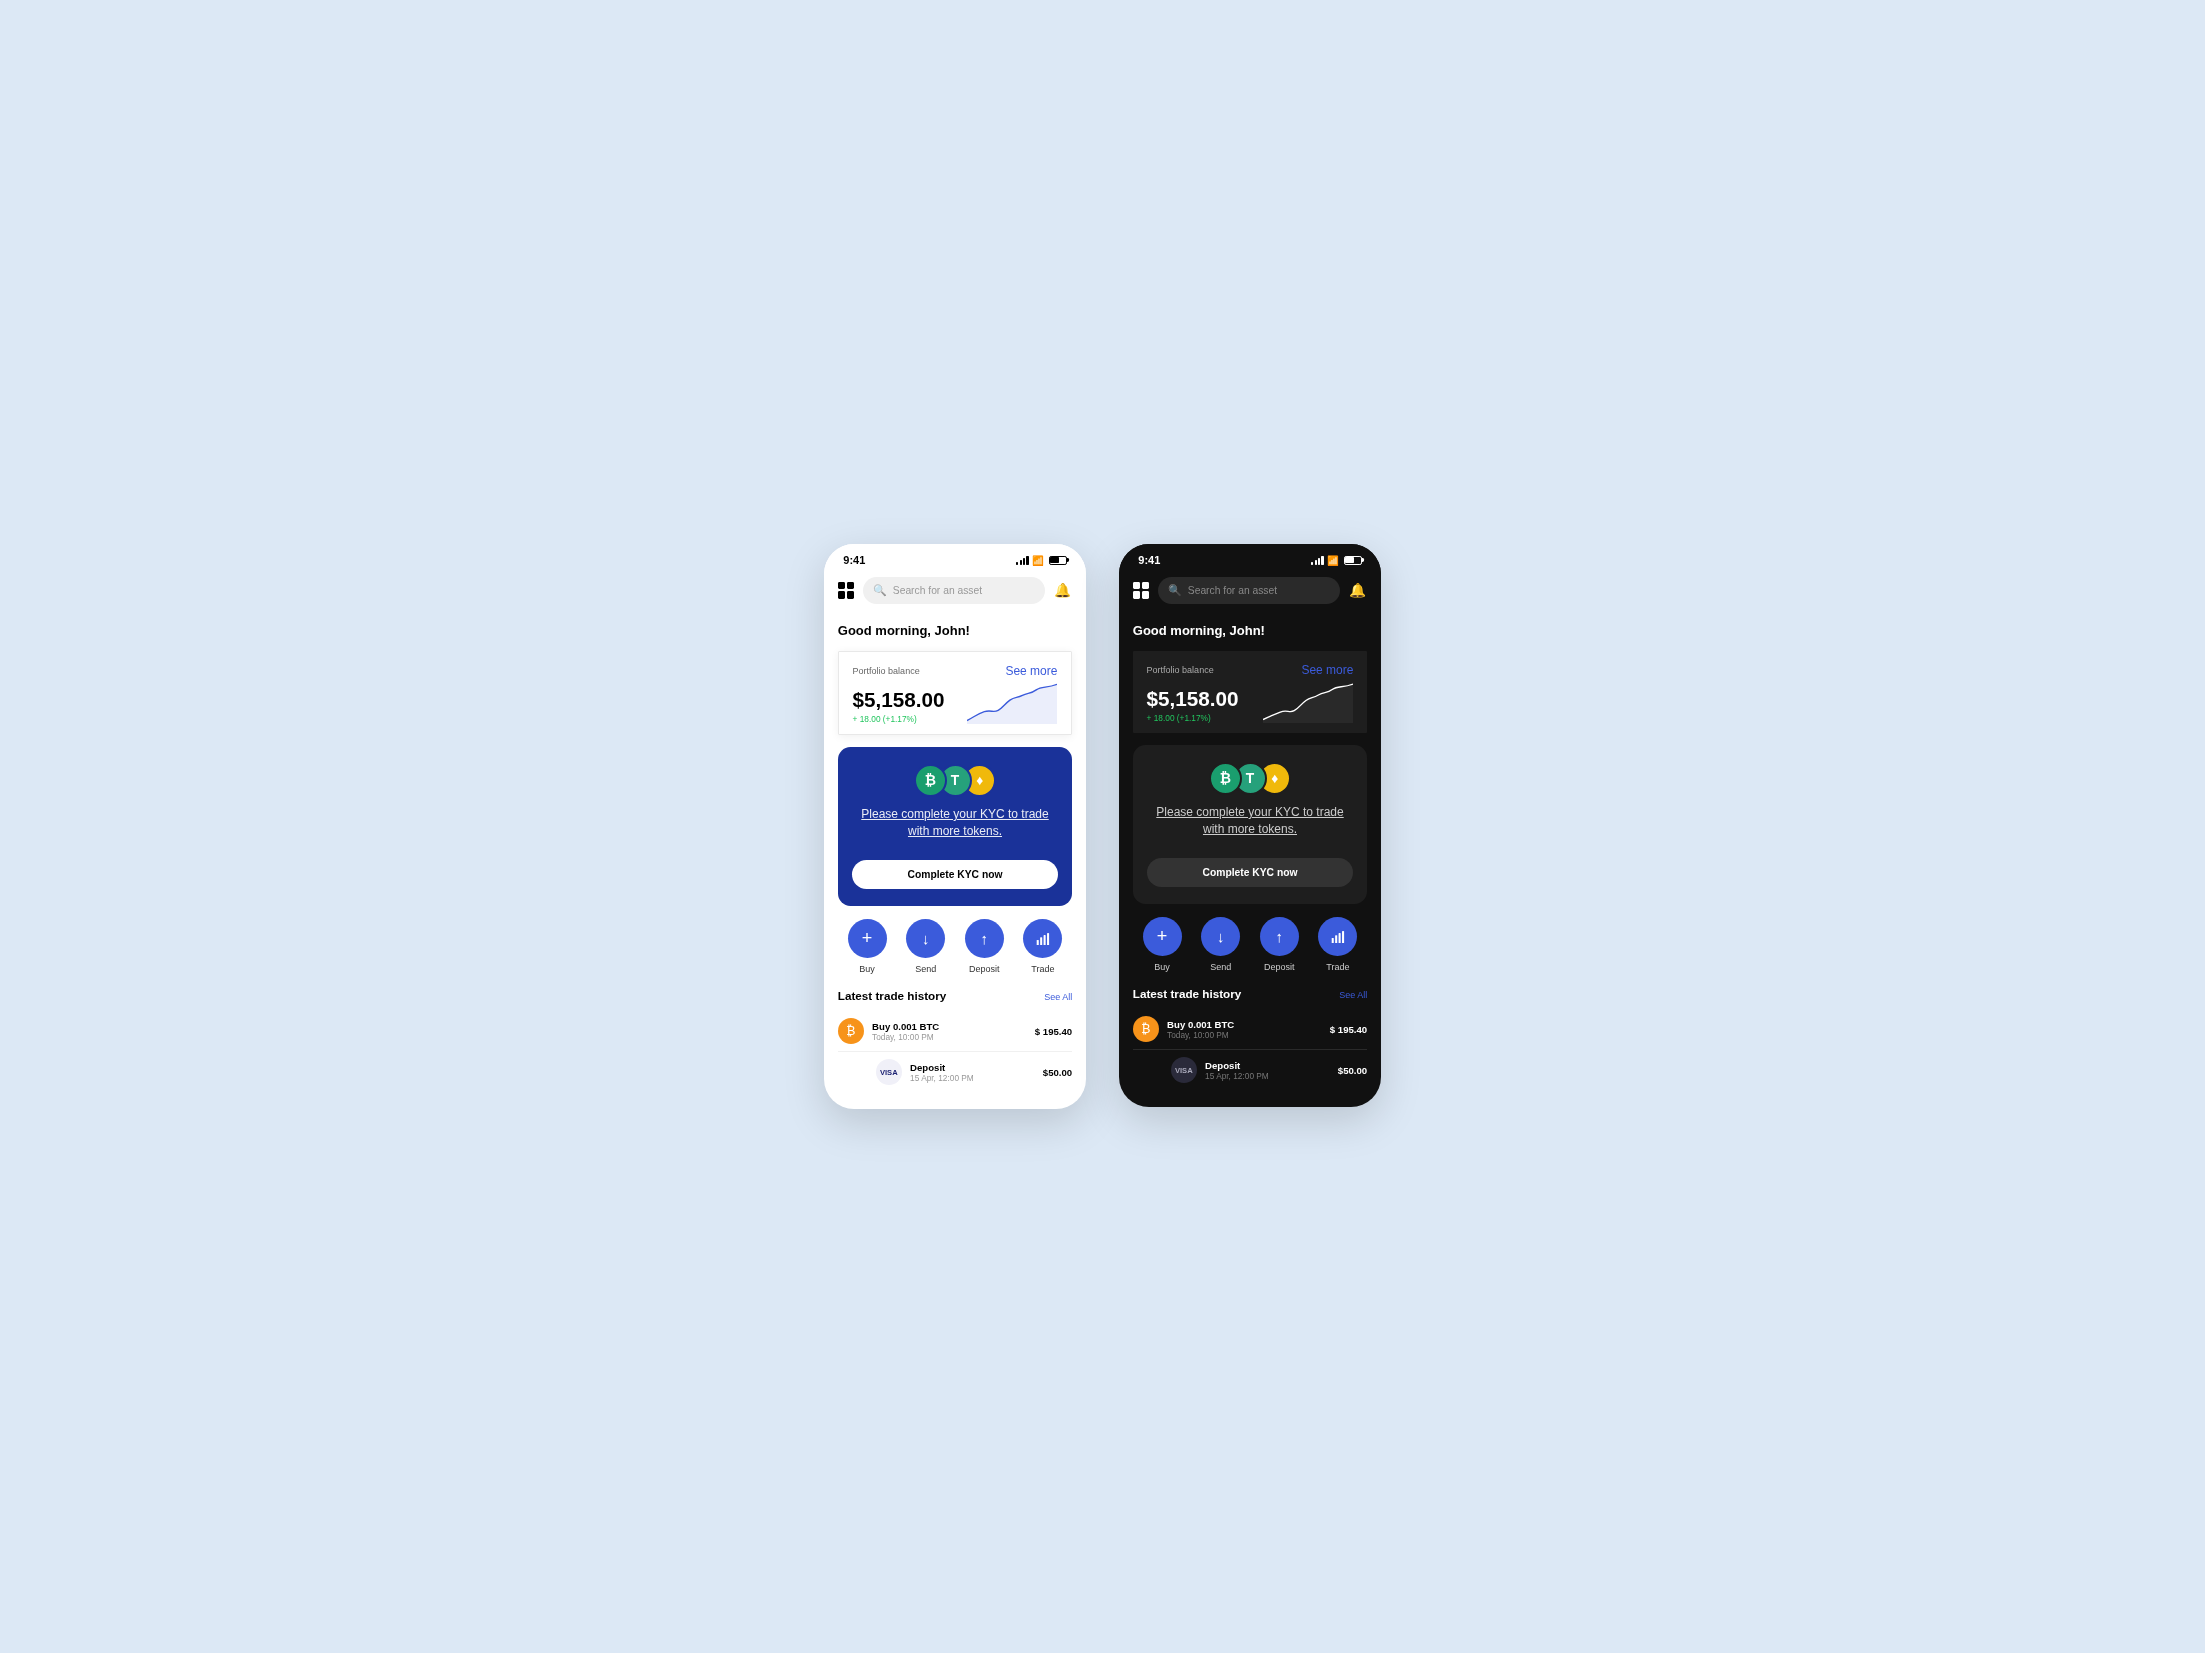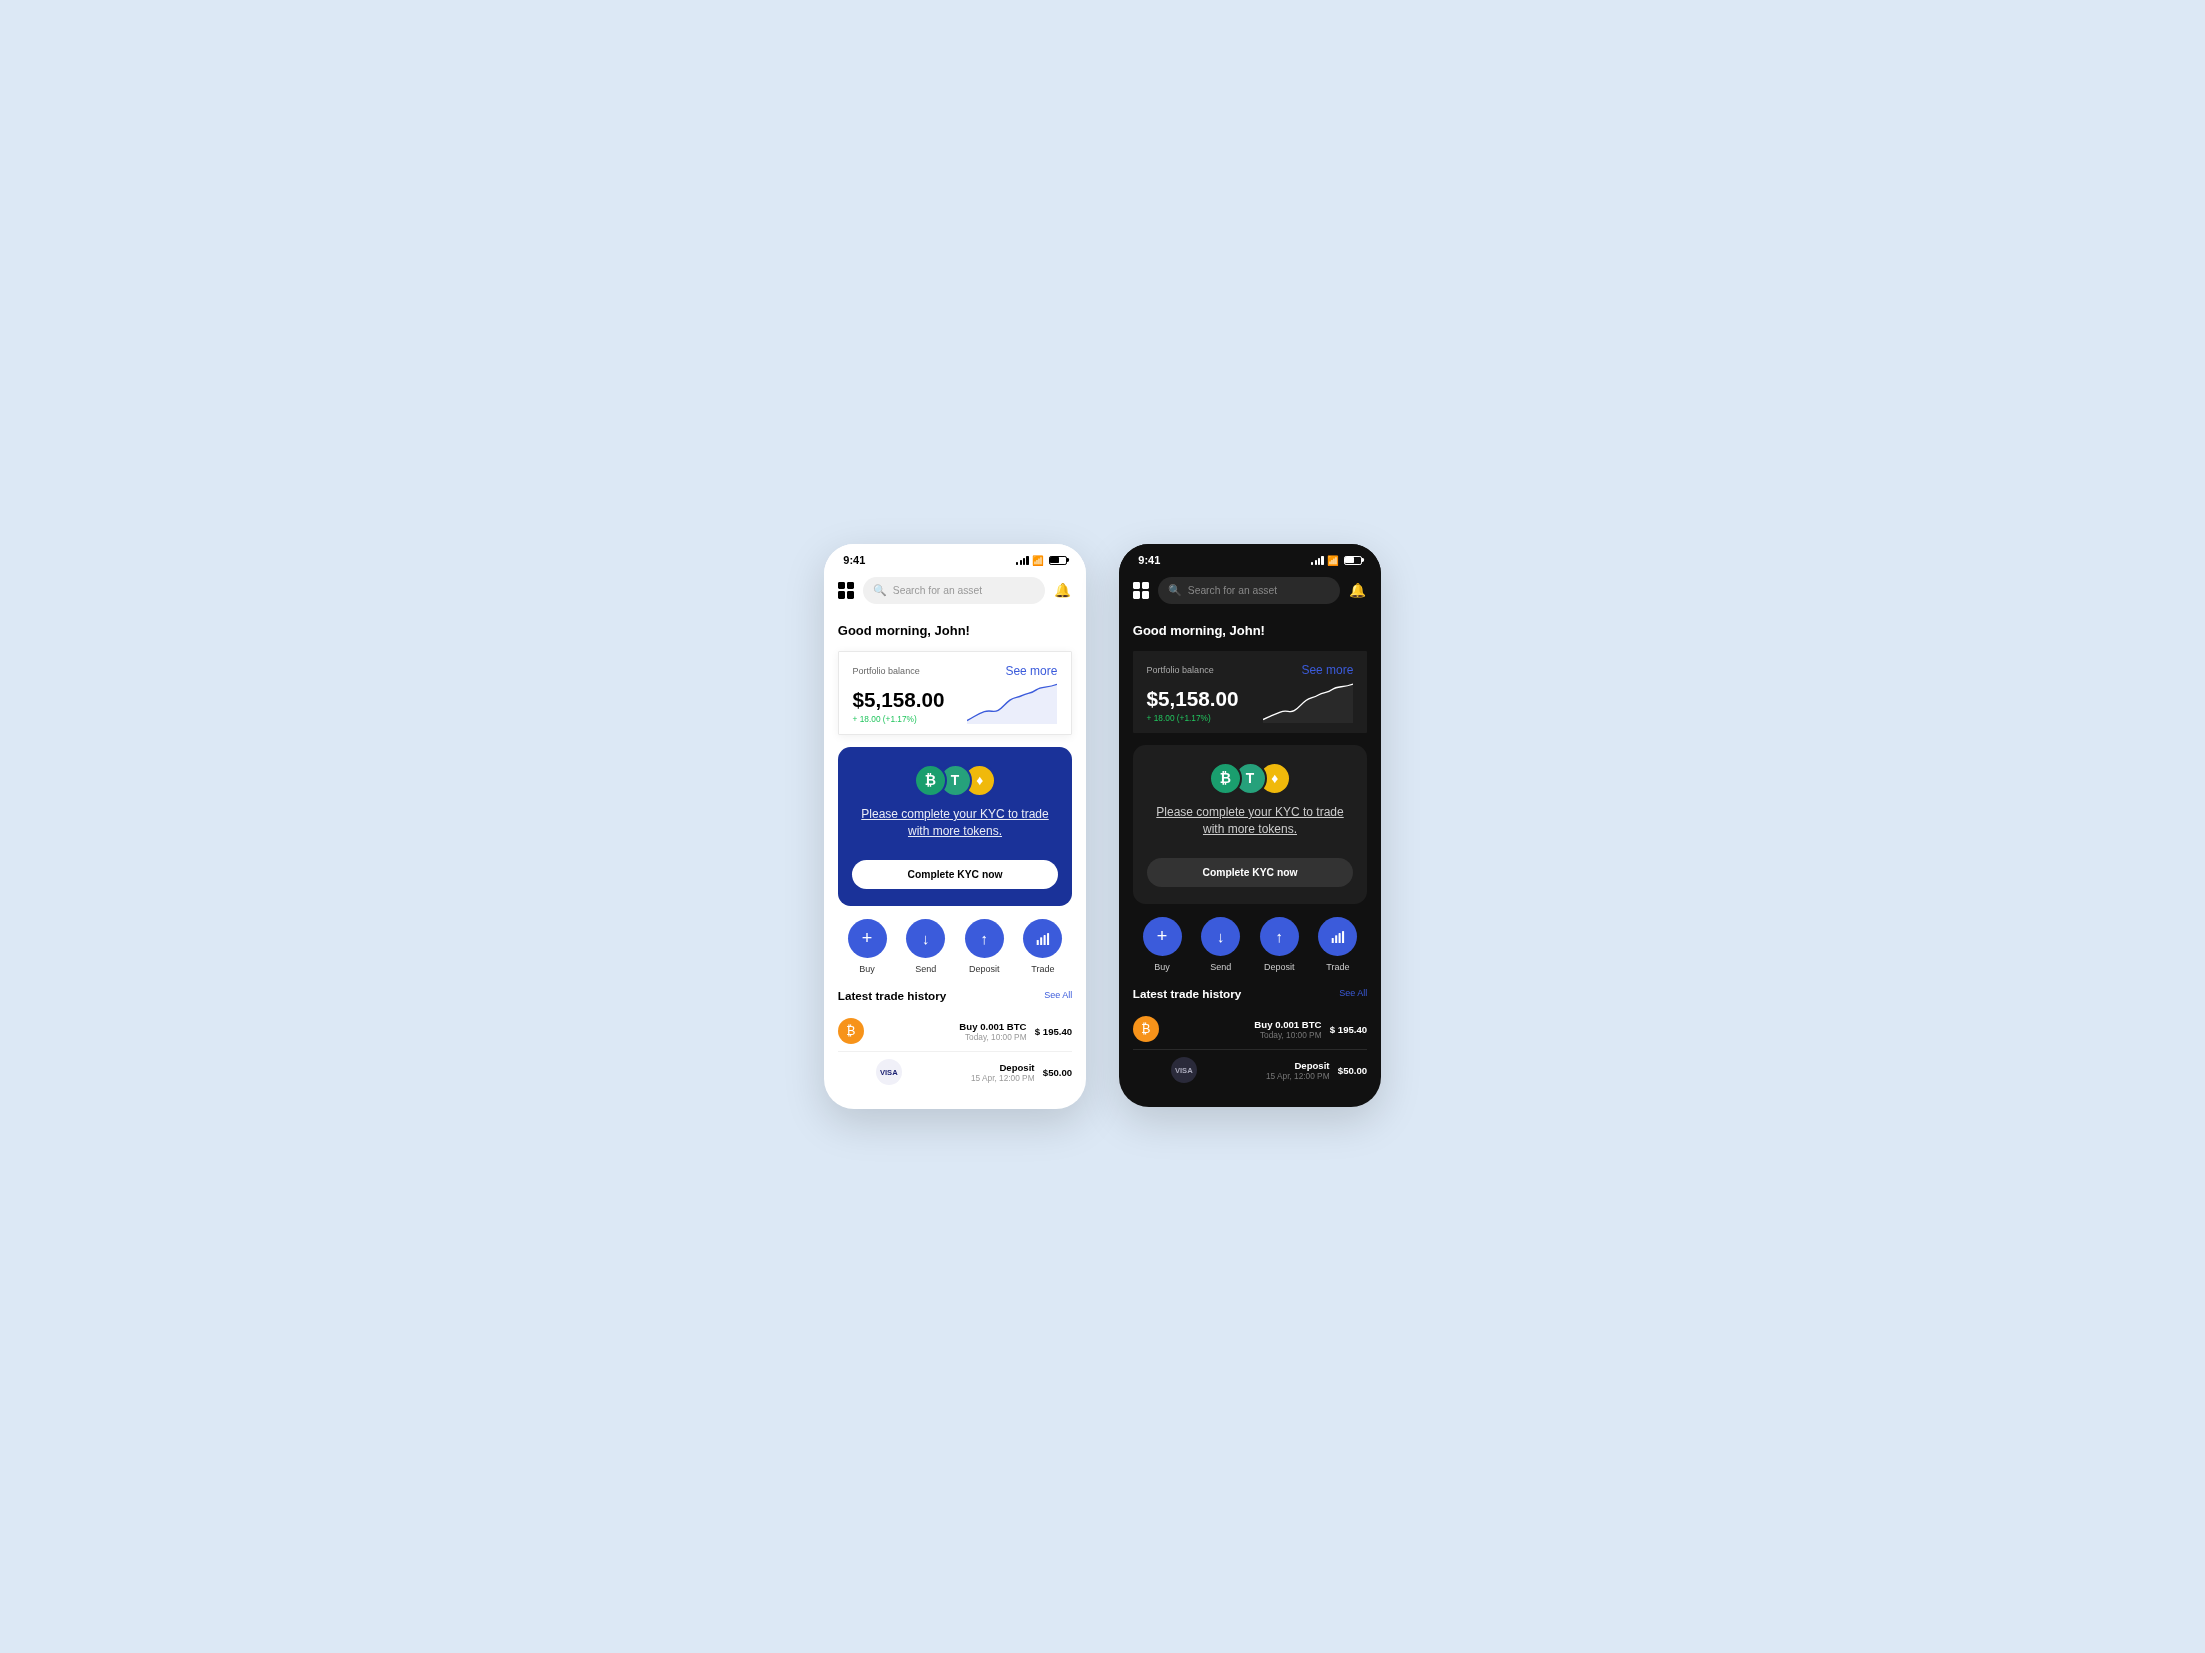--- a/index.html
+++ b/index.html
@@ -359,21 +359,21 @@
       font-size: 9px;
     }
 
     .action-label-light { color: #333; }
     .action-label-dark  { color: #ccc; }
 
     
     .section-header {
       display: flex;
       justify-content: space-between;
-      align-items: center;
+      align-items: flex-end;
       margin-bottom: 9.6px;
     }
 
     .section-title {
       font-size: 11.7px;
       font-weight: 700;
     }
 
     .section-title-light { color: #000; }
     .section-title-dark  { color: #fff; }
@@ -405,21 +405,21 @@
       align-items: center;
       justify-content: center;
       font-size: 12.4px;
       flex-shrink: 0;
     }
 
     .icon-btc  { background: #f7931a; color: #fff; }
     .icon-visa { background: #f0f0f8; color: #1a1f71; font-size: 7.6px; font-weight: 700; }
     .icon-visa-dark { background: #2a2a3a; color: #aab; font-size: 7.6px; font-weight: 700; }
 
-    .trade-info { flex: 1; text-align: right; }
+    .trade-info { flex: 1; }
 
     .trade-name {
       font-size: 9.6px;
       font-weight: 600;
     }
 
     .trade-name-light { color: #000; }
     .trade-name-dark  { color: #fff; }
 
     .trade-date {

